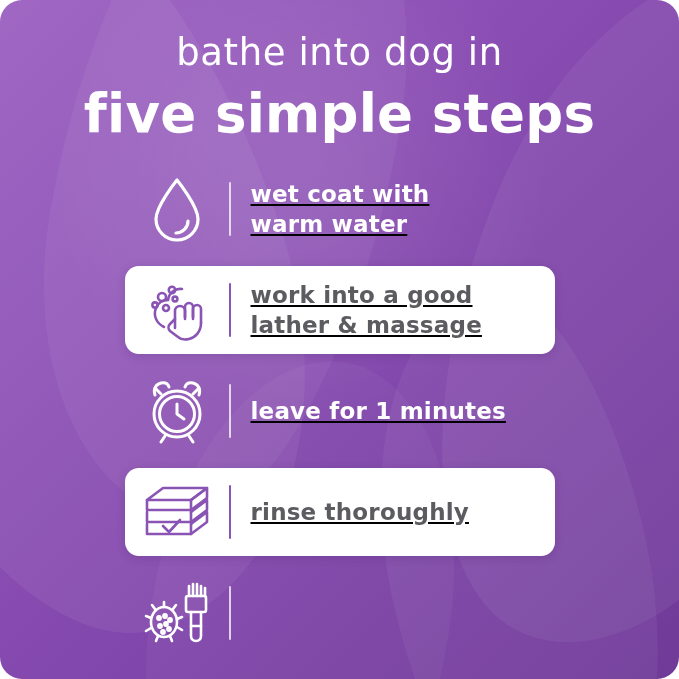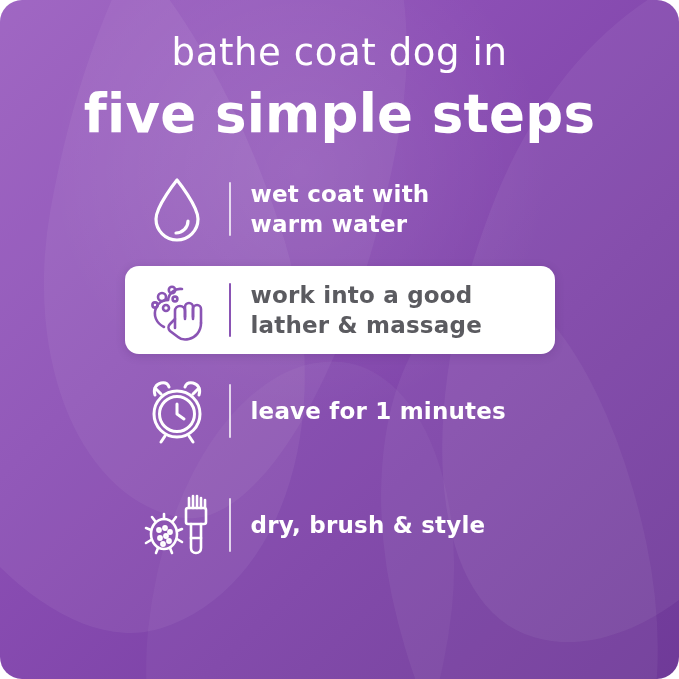--- a/index.html
+++ b/index.html
@@ -101,20 +101,21 @@
     line-height: 1.1;
     margin-top: 12px;
     font-family: "DejaVu Sans", sans-serif;
   }
 
   
   .steps {
     margin-top: 22px;
     display: flex;
     flex-direction: column;
+    text-decoration: underline;
   }
   .step {
     position: relative;
     height: 88px;
     margin: 0 auto;
     width: 430px;
     display: flex;
     align-items: center;
     border-radius: 14px;
   }
@@ -165,21 +166,21 @@
   <div class="petal p1"></div>
   <div class="petal p2"></div>
   <div class="petal p3"></div>
   <div class="petal p4"></div>
   <div class="petal p5"></div>
   <div class="glow"></div>
 
   <div class="content">
 
     <div class="heading-block">
-      <div class="title-line1">bathe coat dog in</div>
+      <div class="title-line1">bathe into dog in</div>
       <div class="title-line2">five simple steps</div>
     </div>
 
     <div class="steps">
 
       <div class="step plain">
         <div class="step-icon">
           <svg width="62" height="70" viewBox="0 0 62 70" fill="none">
             <path d="M31 6 C31 6 10 32 10 45 C10 56.6 19.4 66 31 66 C42.6 66 52 56.6 52 45 C52 32 31 6 31 6 Z" stroke="#ffffff" stroke-width="3.2" fill="none" stroke-linejoin="round"></path>
             <path d="M42 47 C42 53.6 36.6 59 30 59" stroke="#ffffff" stroke-width="3.2" stroke-linecap="round" fill="none"></path>
@@ -232,20 +233,38 @@
               <path d="M48 61 L52 67"></path>
             </g>
           </svg>
         </div>
         <div class="divider"></div>
         <div class="step-label">leave for 1 minutes</div>
       </div>
 
       <div class="step-spacer"></div>
 
+      <div class="step card">
+        <div class="step-icon">
+          <svg width="80" height="64" viewBox="0 0 80 64" fill="none">
+            <g stroke="#8a54b4" stroke-width="2.6" stroke-linecap="round" stroke-linejoin="round" fill="none">
+              <path d="M10 20 L26 8 L70 8 L54 20 Z"></path>
+              <path d="M10 20 L10 30 L54 30 L54 20"></path>
+              <path d="M54 20 L70 8 L70 18 L54 30"></path>
+              <path d="M10 32 L10 42 L54 42 L54 32"></path>
+              <path d="M54 32 L70 20 L70 30 L54 42"></path>
+              <path d="M10 44 L10 54 L54 54 L54 44"></path>
+              <path d="M54 44 L70 32 L70 42 L54 54"></path>
+              <path d="M26 46 L32 52 L43 40"></path>
+            </g>
+          </svg>
+        </div>
+        <div class="divider"></div>
+        <div class="step-label">rinse thoroughly</div>
+      </div>
 
       <div class="step-spacer"></div>
 
       <div class="step plain">
         <div class="step-icon">
           <svg width="78" height="78" viewBox="0 0 78 78" fill="none">
             <g stroke="#ffffff" stroke-width="2.6" stroke-linecap="round" stroke-linejoin="round" fill="none">
 
               <ellipse cx="26" cy="48" rx="13" ry="15"></ellipse>
               <path d="M17 35 L14 31"></path>
@@ -270,18 +289,17 @@
                 <path d="M55 22 L55 10"></path>
                 <path d="M59 22 L59 10"></path>
               <path d="M63 22 L63 12"></path>
                 <path d="M67 22 L67 14"></path>
               <path d="M53 38 L53 62 C53 65 55 67 58 67 C61 67 63 65 63 62 L63 38"></path>
               <path d="M53 52 L63 52"></path>
             </g>
           </svg>
         </div>
         <div class="divider"></div>
-        <div class="step-label">dry, brush &amp; style</div>
       </div>
 
     </div>
   </div>
 </div>
 
 </body></html>

